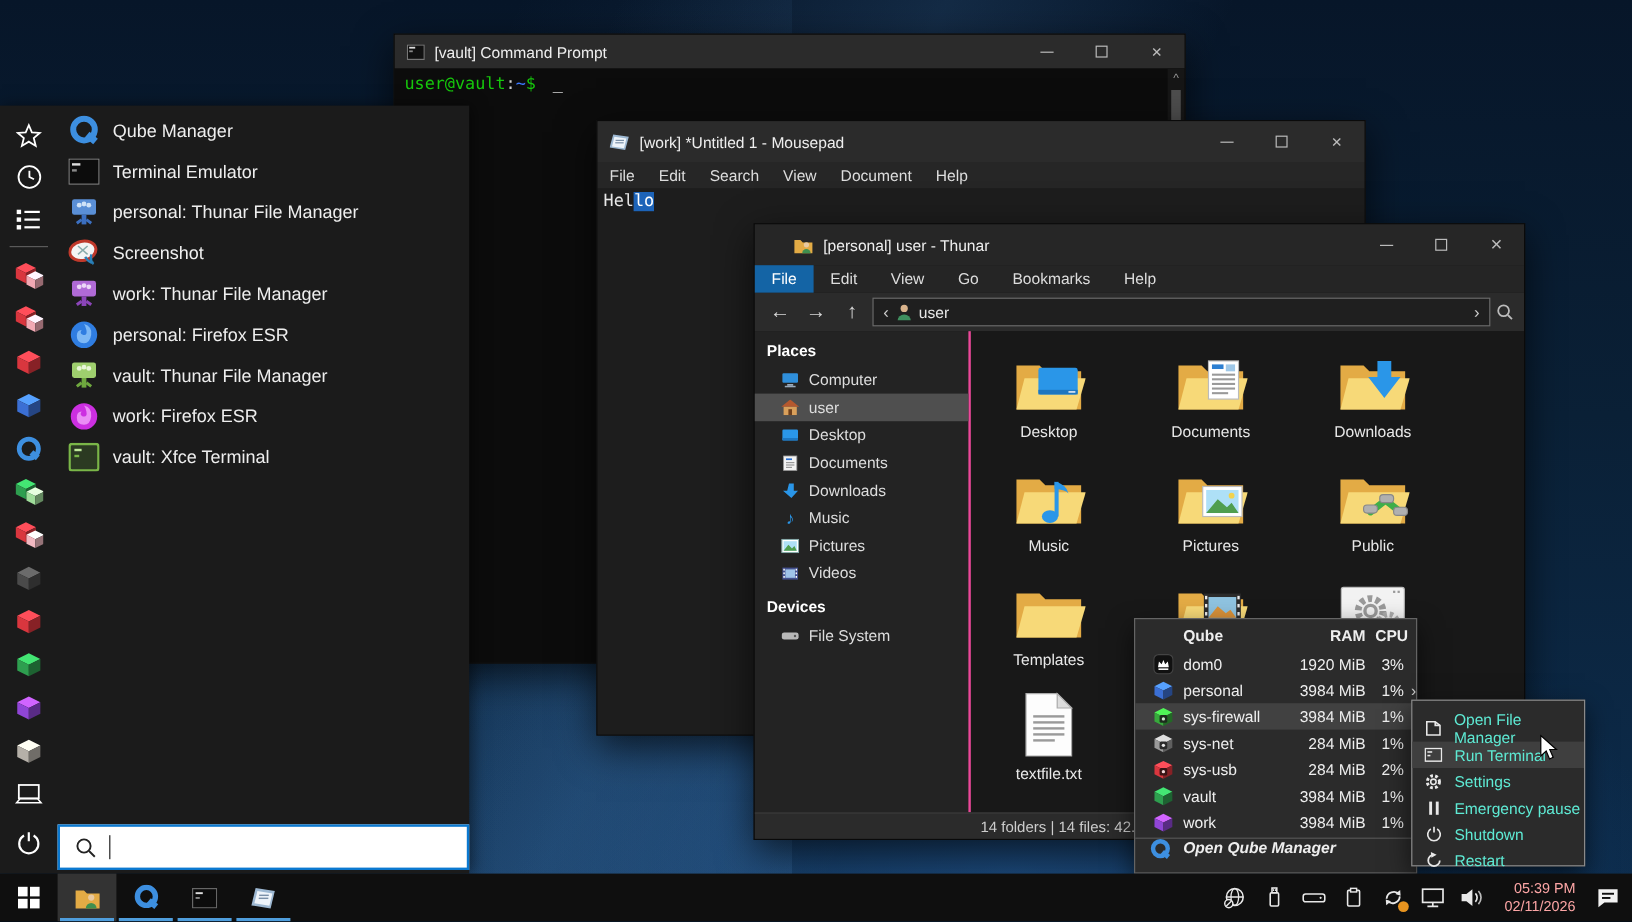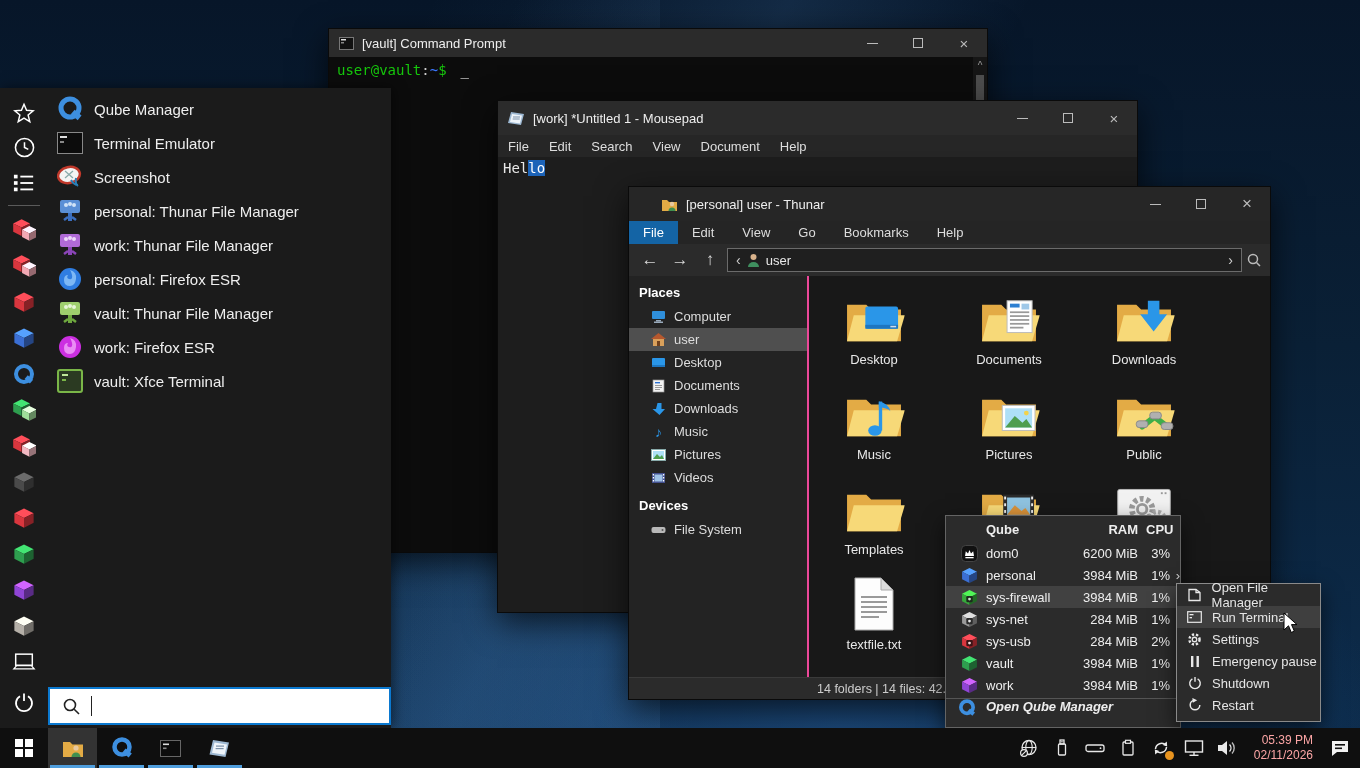--- a/index.html
+++ b/index.html
@@ -72,21 +72,21 @@
   
   .qpopup { position:absolute; left:945px; top:515px; width:236px; height:213px; background:#2b2b2b; border:1px solid #646464; z-index:50; color:#eee; font-size:13px; box-shadow:0 8px 20px rgba(0,0,0,.6); }
   .qrow { display:grid; grid-template-columns:34px 88px 64px 32px 16px; align-items:center; height:22px; padding-left:6px; }
   .qrow .qic { display:flex; justify-content:center; }
   .qram { text-align:right; } .qcpu { text-align:right; } .qchev { text-align:center; color:#ccc; font-size:13px; }
   .qhead { height:26px; font-weight:bold; }
   .qrow.hl { background:#414141; }
   .qfooter { display:flex; align-items:flex-start; gap:10px; height:27px; border-top:1px solid #555; margin-top:2px; padding-left:12px; font-weight:bold;font-style:italic; }
 
   
-  .qmenu { position:absolute; left:1176px; top:583px; width:145px; height:139px; background:#2b2b2b; border:1px solid #8a8a8a; z-index:55; color:#e5e5e5; font-size:13px; padding-top:0; box-shadow:0 8px 20px rgba(0,0,0,.6); }
+  .qmenu { position:absolute; left:1176px; top:583px; width:145px; height:139px; background:#2b2b2b; border:1px solid #8a8a8a; z-index:55; color:#5eead4; font-size:13px; padding-top:12px; box-shadow:0 8px 20px rgba(0,0,0,.6); }
   .qm-row { display:flex; align-items:center; gap:9px; height:22px; padding-left:9px; }
   .qm-row.hl { background:#3f3f3f; }
   .qm-ic { width:17px; display:flex; justify-content:center; }
 
   
   .taskbar { position:absolute; left:0; bottom:0; width:100%; height:40px; background:#0f0f0f; z-index:60; display:flex; align-items:center; }
   .startbtn { width:48px; height:40px; display:flex; align-items:center; justify-content:center; }
   .winlogo { display:grid; grid-template-columns:8px 8px; grid-template-rows:8px 8px; gap:2px; }
   .winlogo span { background:#fff; }
   .taskapp { position:relative; width:49px; height:40px; display:flex; align-items:center; justify-content:center; }
@@ -570,41 +570,41 @@
             <svg width="26" height="22">
               <rect x="0.5" y="0.5" width="25" height="21" fill="#0c0c0c" stroke="#888"></rect>
               <rect x="3" y="4" width="7" height="2" fill="#ddd"></rect>
               <rect x="3" y="9" width="4" height="2" fill="#888"></rect>
             </svg>
           </span>
         <span>Terminal Emulator</span>
       </div>
       <div class="app-row">
         <span class="app-ic">
-            <svg width="26" height="24" viewBox="0 0 26 24">
-              <ellipse cx="12" cy="10" rx="11" ry="8" fill="#f4f4f4" stroke="#c0392b" stroke-width="2.5" transform="rotate(-12 12 10)"></ellipse>
-              <line x1="8" y1="6" x2="16" y2="13" stroke="#8aa" stroke-width="1.2"></line>
-              <line x1="16" y1="6" x2="8" y2="13" stroke="#8aa" stroke-width="1.2"></line>
-              <path d="M14 15 q3 5 7 5 M19 13 q-1 6 2 8" fill="none" stroke="#2980b9" stroke-width="2"></path>
-            </svg>
-          </span>
-        <span>Screenshot</span>
-      </div>
-      <div class="app-row">
-        <span class="app-ic">
             <svg width="26" height="26" viewBox="0 0 26 26">
               <rect x="3" y="2" width="20" height="13" rx="2" fill="#5a8fd6"></rect>
               <circle cx="9" cy="7" r="2" fill="#cfe2f7"></circle>
               <circle cx="13" cy="6" r="2" fill="#cfe2f7"></circle>
               <circle cx="17" cy="7" r="2" fill="#cfe2f7"></circle>
               <rect x="11" y="15" width="4" height="8" fill="#3b6fc0"></rect>
               <path d="M11 19 l-4 3 M15 19 l4 3" stroke="#3b6fc0" stroke-width="2.5"></path>
             </svg>
           </span>
         <span>personal: Thunar File Manager</span>
+      </div>
+      <div class="app-row">
+        <span class="app-ic">
+            <svg width="26" height="24" viewBox="0 0 26 24">
+              <ellipse cx="12" cy="10" rx="11" ry="8" fill="#f4f4f4" stroke="#c0392b" stroke-width="2.5" transform="rotate(-12 12 10)"></ellipse>
+              <line x1="8" y1="6" x2="16" y2="13" stroke="#8aa" stroke-width="1.2"></line>
+              <line x1="16" y1="6" x2="8" y2="13" stroke="#8aa" stroke-width="1.2"></line>
+              <path d="M14 15 q3 5 7 5 M19 13 q-1 6 2 8" fill="none" stroke="#2980b9" stroke-width="2"></path>
+            </svg>
+          </span>
+        <span>Screenshot</span>
       </div>
       <div class="app-row">
         <span class="app-ic">
             <svg width="26" height="26" viewBox="0 0 26 26">
               <rect x="3" y="2" width="20" height="13" rx="2" fill="#b06ad6"></rect>
               <circle cx="9" cy="7" r="2" fill="#ecd7f7"></circle>
               <circle cx="13" cy="6" r="2" fill="#ecd7f7"></circle>
               <circle cx="17" cy="7" r="2" fill="#ecd7f7"></circle>
               <rect x="11" y="15" width="4" height="8" fill="#8b45b8"></rect>
               <path d="M11 19 l-4 3 M15 19 l4 3" stroke="#8b45b8" stroke-width="2.5"></path>
@@ -675,21 +675,21 @@
     </div>
     <div class="qrow">
       <span class="qic">
           <svg width="17" height="17" viewBox="0 0 17 17">
             <rect x="0.5" y="0.5" width="16" height="16" rx="4" fill="#111" stroke="#444"></rect>
             <path d="M4 11 L4.8 6.2 L7 8.6 L8.5 5 L10 8.6 L12.2 6.2 L13 11 Z" fill="#fff"></path>
             <rect x="4.4" y="12" width="8.2" height="1.3" fill="#fff"></rect>
           </svg>
         </span>
       <span>dom0</span>
-      <span class="qram">6200 MiB</span>
+      <span class="qram">1920 MiB</span>
       <span class="qcpu">3%</span>
       <span class="qchev"></span>
     </div>
     <div class="qrow">
       <span class="qic">
           <svg width="17" height="17" viewBox="0 0 16 16" style="color:#3b6fd4">
             <use href="#cube"></use>
           </svg>
         </span>
       <span>personal</span>

